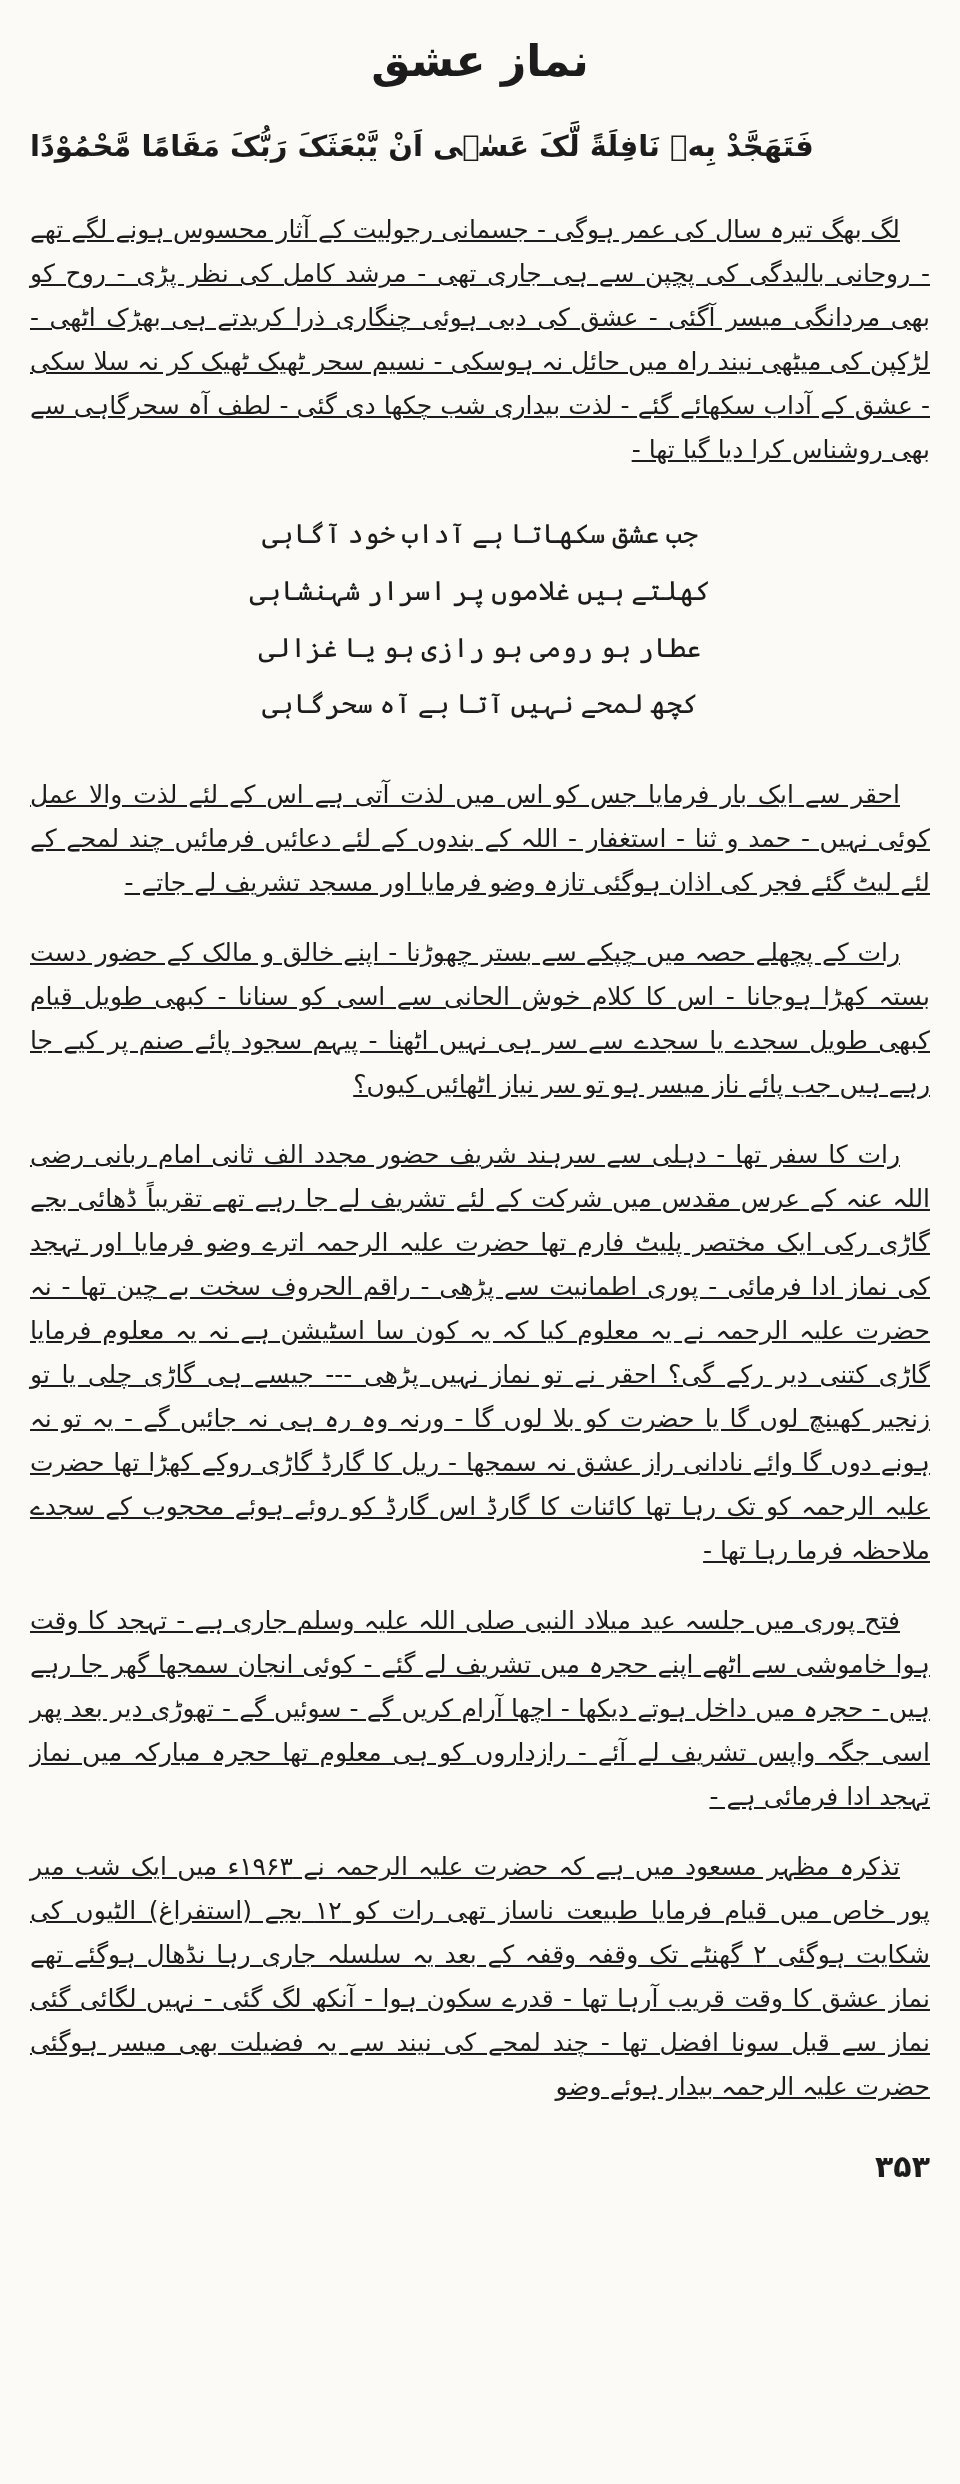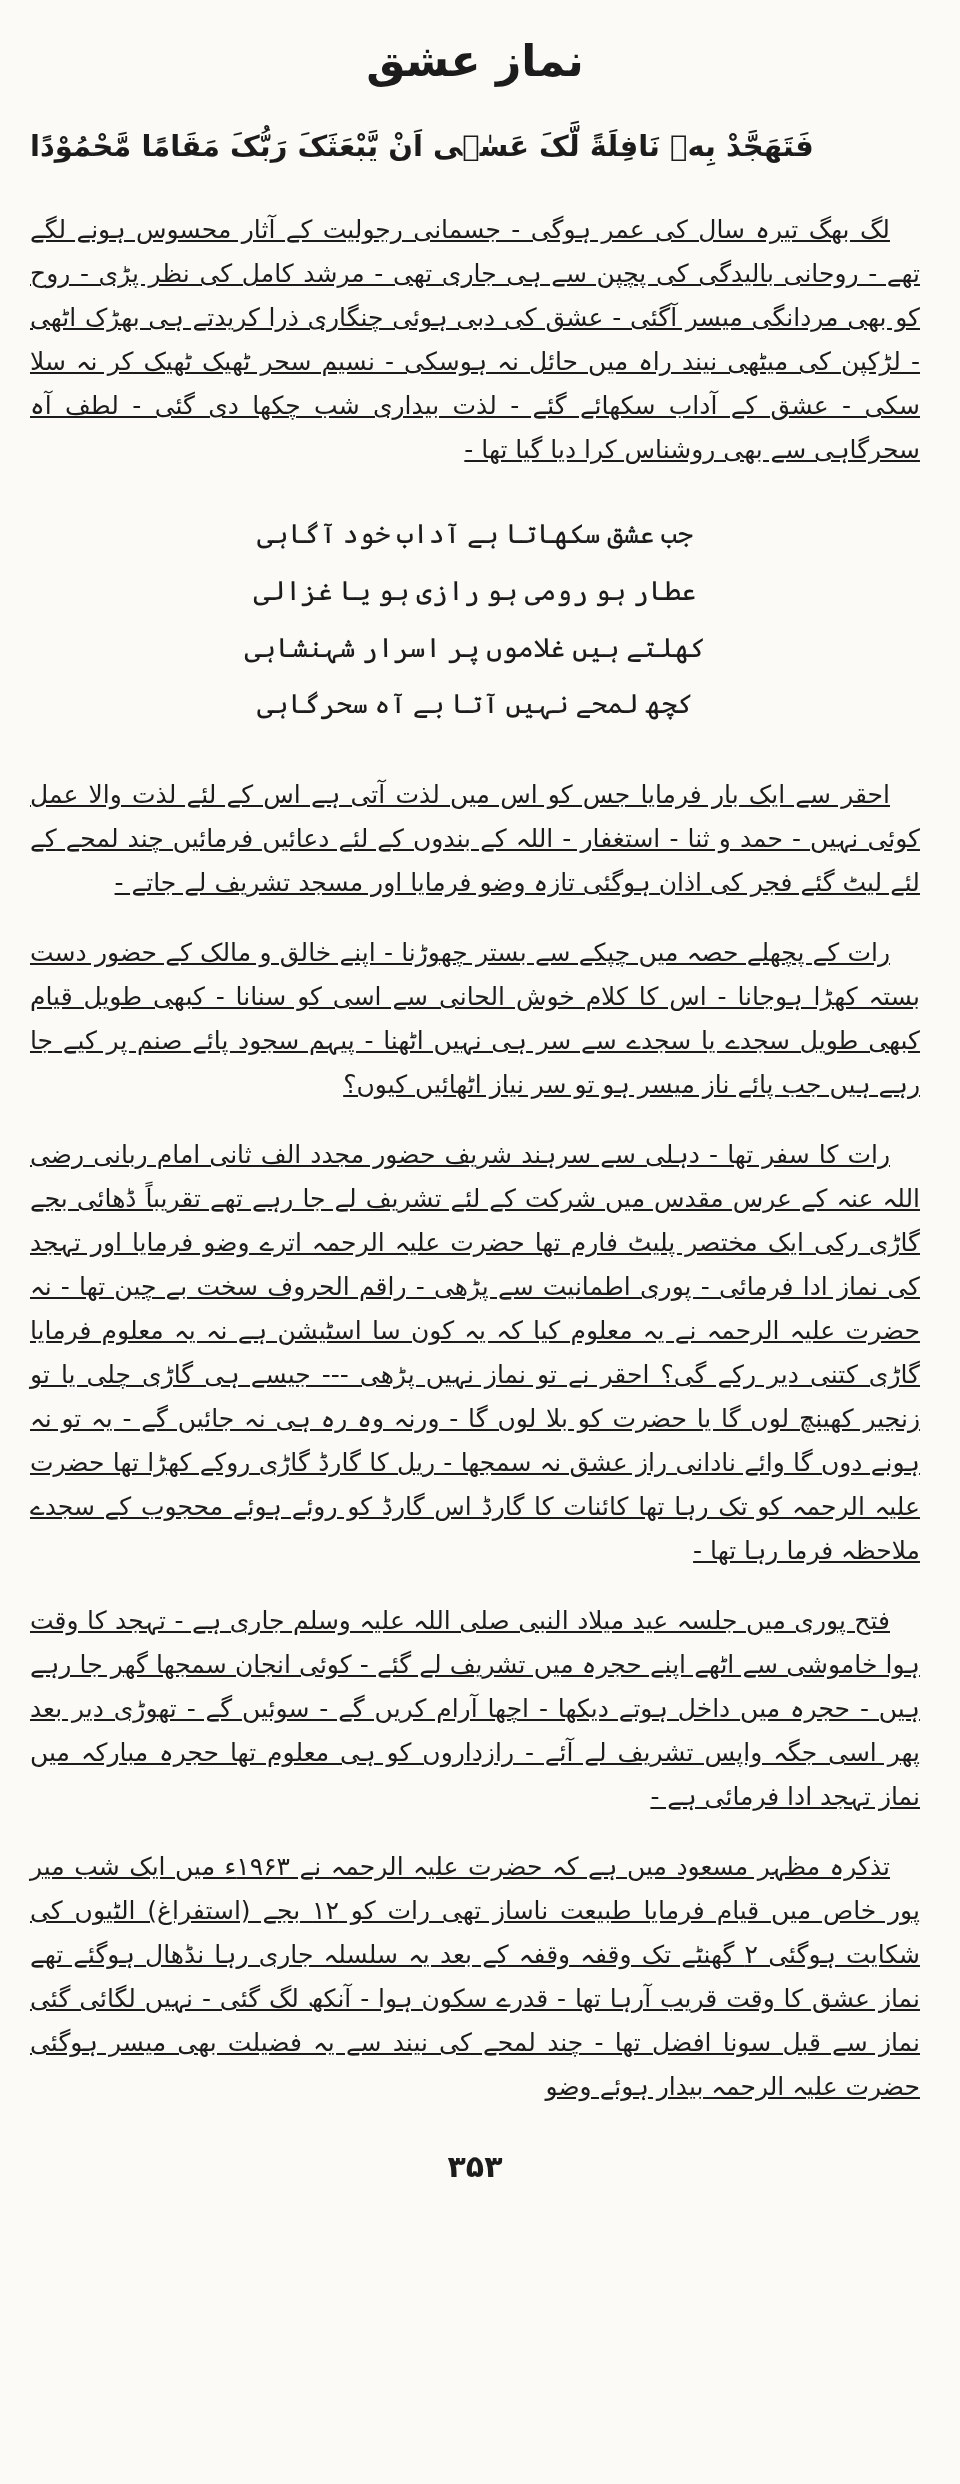--- a/index.html
+++ b/index.html
@@ -9,21 +9,21 @@
   body {
     width: 960px;
     height: 2484px;
     background: #fbfaf6;
     overflow: hidden;
   }
   .page {
     box-sizing: border-box;
     width: 100%;
     height: 100%;
-    padding: 24px 40px 10px 30px;
+    padding: 24px 30px 10px 30px;
     direction: rtl;
     font-family: "DejaVu Sans", sans-serif;
     color: #1c1c1c;
   }
   .title {
     text-align: center;
     font-size: 44px;
     font-weight: 700;
     margin: 8px 0 30px 0;
     line-height: 1.3;
@@ -55,37 +55,38 @@
   }
   .page-number {
     text-align: center;
     font-size: 30px;
     font-weight: 700;
     margin: 44px 0 50px 0;
     letter-spacing: 2px;
   }
   .page-number.last {
     margin: 40px 0 10px 0;
+    text-align: right;
   }
 </style>
 </head>
 <body>
 
 <div class="page">
 
   <h1 class="title">نماز عشق</h1>
 
   <div class="verse">فَتَهَجَّدْ بِهٖ نَافِلَةً لَّکَ عَسٰۤی اَنْ یَّبْعَثَکَ رَبُّکَ مَقَامًا مَّحْمُوْدًا</div>
 
   <p class="para">لگ بھگ تیرہ سال کی عمر ہوگی - جسمانی رجولیت کے آثار محسوس ہونے لگے تھے - روحانی بالیدگی کی پچپن سے ہی جاری تھی - مرشد کامل کی نظر پڑی - روح کو بھی مردانگی میسر آگئی - عشق کی دبی ہوئی چنگاری ذرا کریدتے ہی بھڑک اٹھی - لڑکپن کی میٹھی نیند راہ میں حائل نہ ہوسکی - نسیم سحر ٹھیک ٹھیک کر نہ سلا سکی - عشق کے آداب سکھائے گئے - لذت بیداری شب چکھا دی گئی - لطف آہ سحرگاہی سے بھی روشناس کرا دیا گیا تھا -</p>
 
   <div class="poem">
     <div class="poem-line">جب عشق سکھاتا ہے آداب خود آگاہی</div>
+    <div class="poem-line">کھلتے ہیں غلاموں پر اسرار شہنشاہی</div>
     <div class="poem-line">عطار ہو رومی ہو رازی ہو یا غزالی</div>
-    <div class="poem-line">کھلتے ہیں غلاموں پر اسرار شہنشاہی</div>
     <div class="poem-line">کچھ لمحے نہیں آتا بے آہ سحرگاہی</div>
   </div>
 
   <p class="para">احقر سے ایک بار فرمایا جس کو اس میں لذت آتی ہے اس کے لئے لذت والا عمل کوئی نہیں - حمد و ثنا - استغفار - اللہ کے بندوں کے لئے دعائیں فرمائیں چند لمحے کے لئے لیٹ گئے فجر کی اذان ہوگئی تازہ وضو فرمایا اور مسجد تشریف لے جاتے -</p>
 
   <p class="para">رات کے پچھلے حصہ میں چپکے سے بستر چھوڑنا - اپنے خالق و مالک کے حضور دست بستہ کھڑا ہوجانا - اس کا کلام خوش الحانی سے اسی کو سنانا - کبھی طویل قیام کبھی طویل سجدے یا سجدے سے سر ہی نہیں اٹھنا - پیہم سجود پائے صنم پر کیے جا رہے ہیں جب پائے ناز میسر ہو تو سر نیاز اٹھائیں کیوں؟</p>
 
 
 
   <p class="para">رات کا سفر تھا - دہلی سے سرہند شریف حضور مجدد الف ثانی امام ربانی رضی اللہ عنہ کے عرس مقدس میں شرکت کے لئے تشریف لے جا رہے تھے تقریباً ڈھائی بجے گاڑی رکی ایک مختصر پلیٹ فارم تھا حضرت علیہ الرحمہ اترے وضو فرمایا اور تہجد کی نماز ادا فرمائی - پوری اطمانیت سے پڑھی - راقم الحروف سخت بے چین تھا - نہ حضرت علیہ الرحمہ نے یہ معلوم کیا کہ یہ کون سا اسٹیشن ہے نہ یہ معلوم فرمایا گاڑی کتنی دیر رکے گی؟ احقر نے تو نماز نہیں پڑھی --- جیسے ہی گاڑی چلی یا تو زنجیر کھینچ لوں گا یا حضرت کو بلا لوں گا - ورنہ وہ رہ ہی نہ جائیں گے - یہ تو نہ ہونے دوں گا وائے نادانی راز عشق نہ سمجھا - ریل کا گارڈ گاڑی روکے کھڑا تھا حضرت علیہ الرحمہ کو تک رہا تھا کائنات کا گارڈ اس گارڈ کو روئے ہوئے محجوب کے سجدے ملاحظہ فرما رہا تھا -</p>

